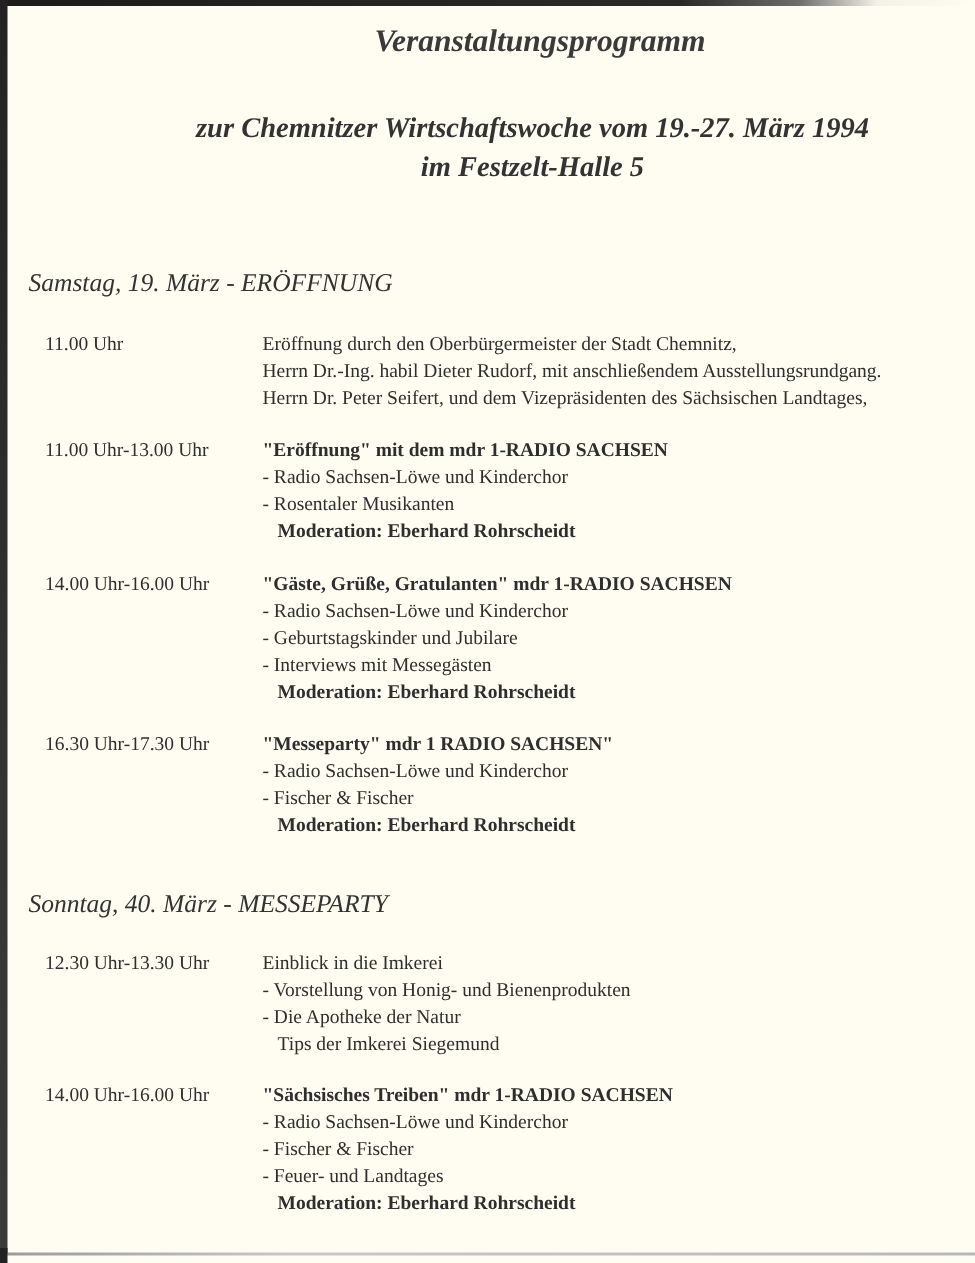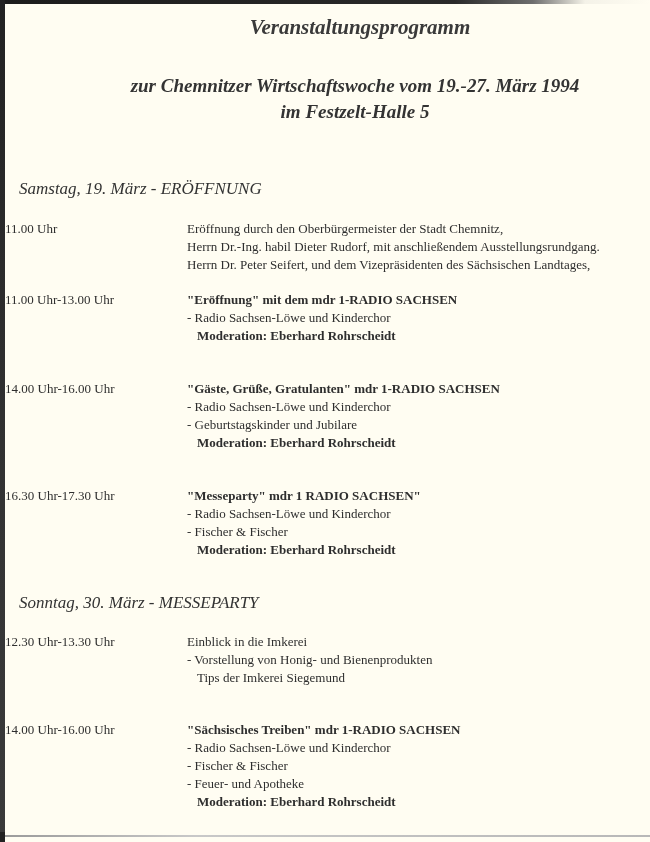--- a/index.html
+++ b/index.html
@@ -37,26 +37,26 @@
     }
     .day-heading {
       position: absolute; left: 19px;
       font-style: italic; font-weight: normal; font-size: 17px; color: #333;
     }
     .entry {
       position: absolute; left: 0; width: 650px;
       font-size: 13px; line-height: 18px;
     }
     .entry .time {
-      position: absolute; left: 5px; top: 0; white-space: nowrap;
+      position: absolute; left: 30px; top: 0; white-space: nowrap;
     }
     .entry .desc {
       position: absolute; left: 175px; top: 0; white-space: nowrap;
     }
-    .desc .line { display: block; margin-left: 12px; }
+    .desc .line { display: block; }
     .desc .bold { font-weight: bold; }
     .desc .indent { padding-left: 10px; }
   </style>
 </head>
 <body>
 
 <div class="scan-top"></div>
 <div class="scan-left"></div>
 <div class="scan-bottom"></div>
 <div class="scan-corner"></div>
@@ -76,57 +76,60 @@
     <span class="line">Herrn Dr.-Ing. habil Dieter Rudorf, mit anschließendem Ausstellungsrundgang.</span>
     <span class="line">Herrn Dr. Peter Seifert, und dem Vizepräsidenten des Sächsischen Landtages,</span>
   </div>
 </div>
 
 <div class="entry" style="top:291px;">
   <span class="time">11.00 Uhr-13.00 Uhr</span>
   <div class="desc">
     <span class="line bold">"Eröffnung" mit dem mdr 1-RADIO SACHSEN</span>
     <span class="line">- Radio Sachsen-Löwe und Kinderchor</span>
+    <span class="line">- Rosentaler Musikanten</span>
     <span class="line bold indent">Moderation: Eberhard Rohrscheidt</span>
   </div>
 </div>
 
 <div class="entry" style="top:380px;">
   <span class="time">14.00 Uhr-16.00 Uhr</span>
   <div class="desc">
     <span class="line bold">"Gäste, Grüße, Gratulanten" mdr 1-RADIO SACHSEN</span>
     <span class="line">- Radio Sachsen-Löwe und Kinderchor</span>
     <span class="line">- Geburtstagskinder und Jubilare</span>
+    <span class="line">- Interviews mit Messegästen</span>
     <span class="line bold indent">Moderation: Eberhard Rohrscheidt</span>
   </div>
 </div>
 
 <div class="entry" style="top:487px;">
   <span class="time">16.30 Uhr-17.30 Uhr</span>
   <div class="desc">
     <span class="line bold">"Messeparty" mdr 1 RADIO SACHSEN"</span>
     <span class="line">- Radio Sachsen-Löwe und Kinderchor</span>
     <span class="line">- Fischer &amp; Fischer</span>
     <span class="line bold indent">Moderation: Eberhard Rohrscheidt</span>
   </div>
 </div>
 
-<div class="day-heading" style="top:593px;">Sonntag, 30. März - MESSEPARTY</div>
+<div class="day-heading" style="top:593px;">Sonntag, 40. März - MESSEPARTY</div>
 
 <div class="entry" style="top:633px;">
   <span class="time">12.30 Uhr-13.30 Uhr</span>
   <div class="desc">
     <span class="line">Einblick in die Imkerei</span>
     <span class="line">- Vorstellung von Honig- und Bienenprodukten</span>
+    <span class="line">- Die Apotheke der Natur</span>
     <span class="line indent">Tips der Imkerei Siegemund</span>
   </div>
 </div>
 
 <div class="entry" style="top:721px;">
   <span class="time">14.00 Uhr-16.00 Uhr</span>
   <div class="desc">
     <span class="line bold">"Sächsisches Treiben" mdr 1-RADIO SACHSEN</span>
     <span class="line">- Radio Sachsen-Löwe und Kinderchor</span>
     <span class="line">- Fischer &amp; Fischer</span>
-    <span class="line">- Feuer- und Apotheke</span>
+    <span class="line">- Feuer- und Landtages</span>
     <span class="line bold indent">Moderation: Eberhard Rohrscheidt</span>
   </div>
 </div>
 
 </body></html>

